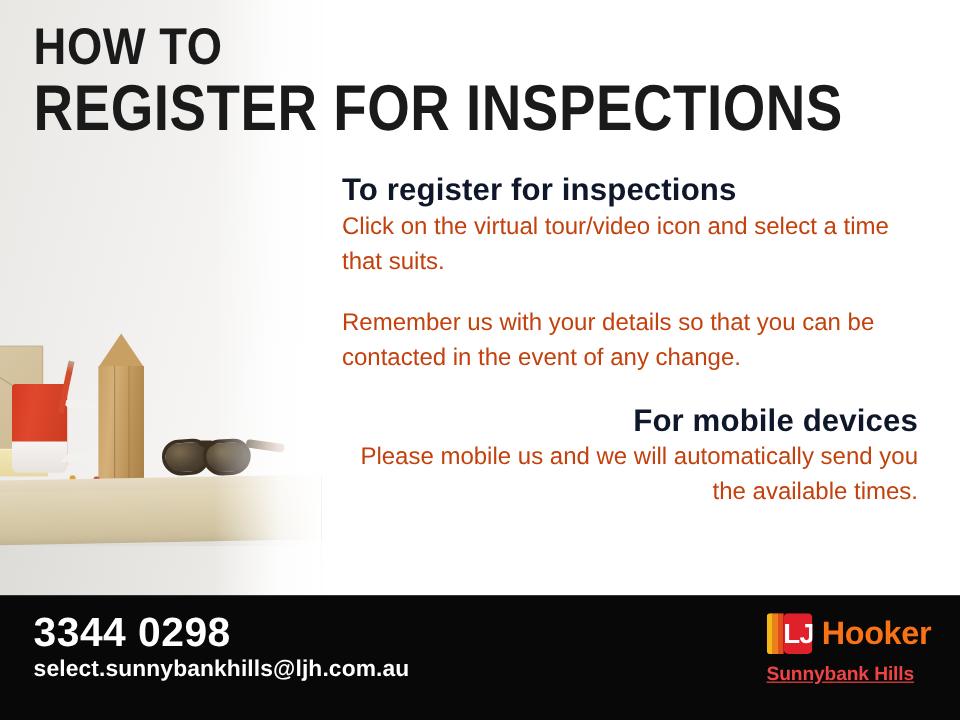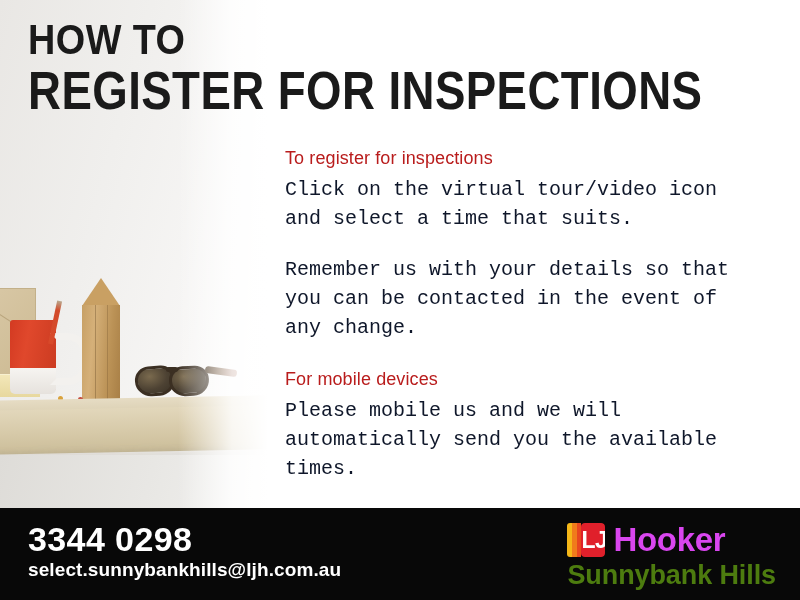--- a/index.html
+++ b/index.html
@@ -261,45 +261,45 @@
 
   
   .content {
     position: absolute;
     left: 285px;
     top: 143px;
     width: 480px;
     z-index: 20;
   }
   .block { margin-bottom: 22px; }
-  .block:last-child { margin-bottom: 0; }
+  .block:last-child { margin-bottom: 0; text-align: right; }
   .block-heading {
     font-family: "Liberation Sans Narrow", "Liberation Sans", sans-serif;
-    font-weight: normal;
-    font-size: 18px;
+    font-weight: bold;
+    font-size: 26px;
     line-height: 30px;
-    color: #b91c1c;
+    color: #0f172a;
     letter-spacing: 0.1px;
     margin: 0 0 2px 0;
   }
   .block-body {
-    font-family: Liberation Mono, monospace;
+    font-family: Liberation Sans, sans-serif;
     font-size: 20px;
     line-height: 29px;
-    color: #0f172a;
+    color: #c2410c;
     margin: 0;
   }
 
   
   .footer {
     position: absolute;
     left: 0;
     bottom: 0;
     width: 800px;
-    height: 92px;
+    height: 104px;
     background: #080808;
     z-index: 30;
   }
   .footer-left {
     position: absolute;
     left: 28px;
     top: 12px;
   }
   .phone {
     font-family: "Liberation Sans Narrow", "Liberation Sans", sans-serif;
@@ -356,33 +356,34 @@
     color: #ffffff;
     font-family: "Liberation Sans Narrow", "Liberation Sans", sans-serif;
     font-weight: bold;
     font-size: 23px;
     line-height: 23px;
     letter-spacing: -0.6px;
   }
   .logo-word {
     font-family: "Liberation Sans", sans-serif;
     font-weight: bold;
-    font-size: 33px;
+    font-size: 27px;
     line-height: 30px;
-    color: #d946ef;
+    color: #f97316;
     letter-spacing: -0.3px;
   }
   .logo-office {
     font-family: "Liberation Sans", sans-serif;
     font-weight: bold;
-    font-size: 27px;
+    font-size: 16px;
     line-height: 26px;
-    color: #4d7c0f;
+    color: #ef4444;
     margin-top: 4px;
     letter-spacing: -0.1px;
+    text-decoration: underline;
   }
 </style>
 </head>
 <body>
 
 <div class="poster">
 
   <div class="photo-panel">
     <div class="wall"></div>
 

